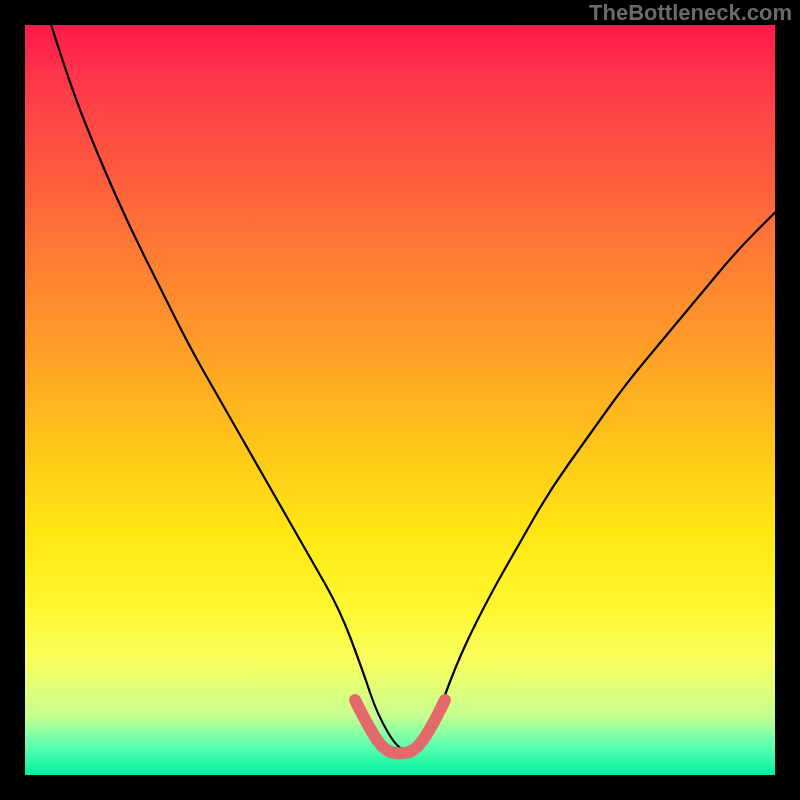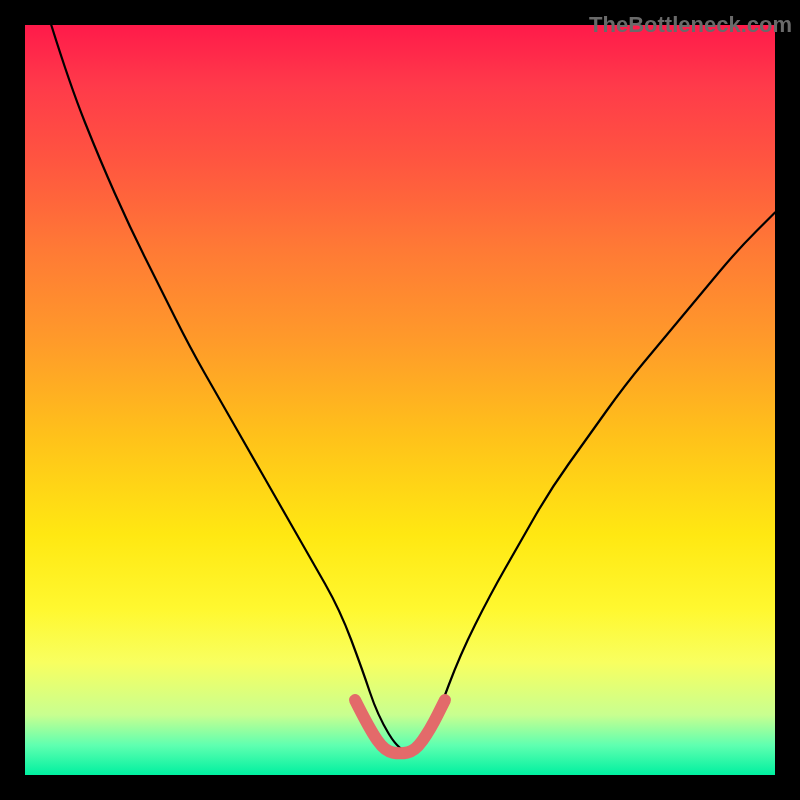--- a/index.html
+++ b/index.html
@@ -26,21 +26,21 @@
       #ffe812 68%,
       #fff830 78%,
       #f8ff60 85%,
       #c8ff90 92%,
       #60ffb0 96%,
       #00f0a0 100%
     );
   }
   .watermark {
     position: absolute;
-    top: 12px;
+    top: 0;
     right: 8px;
     font-family: Arial, Helvetica, sans-serif;
     font-size: 22px;
     font-weight: bold;
     color: #6a6a6a;
     z-index: 10;
     margin-left: 37px;
   }
   svg.curve {
     position: absolute;

